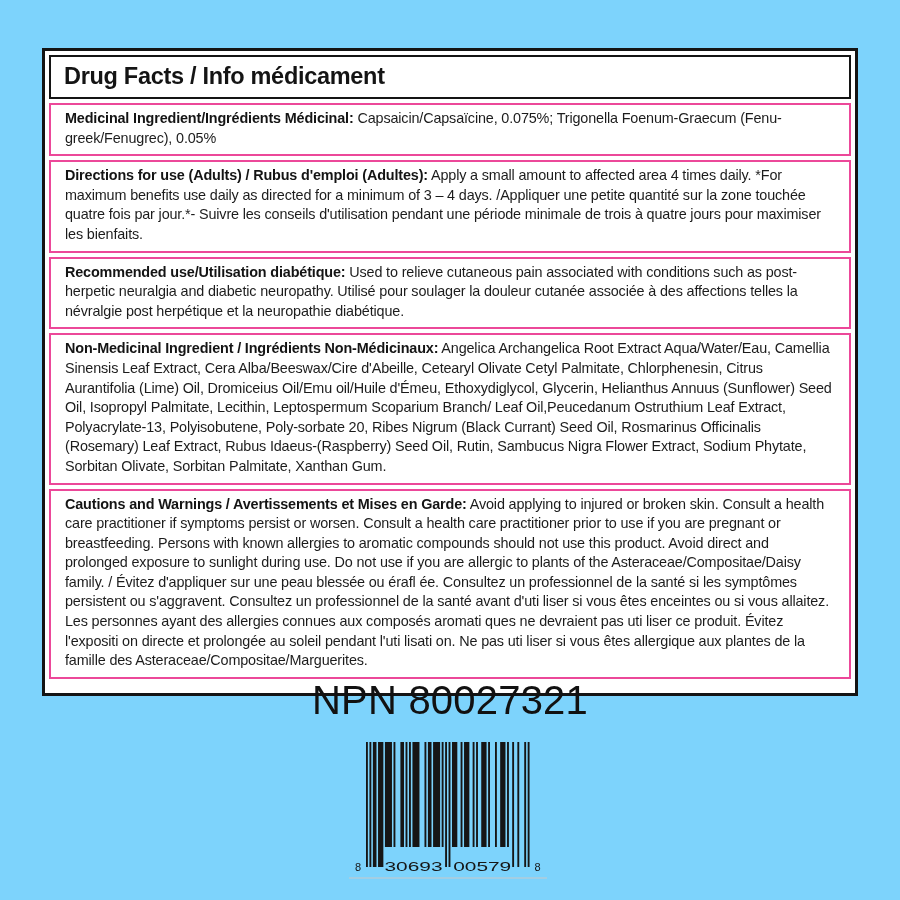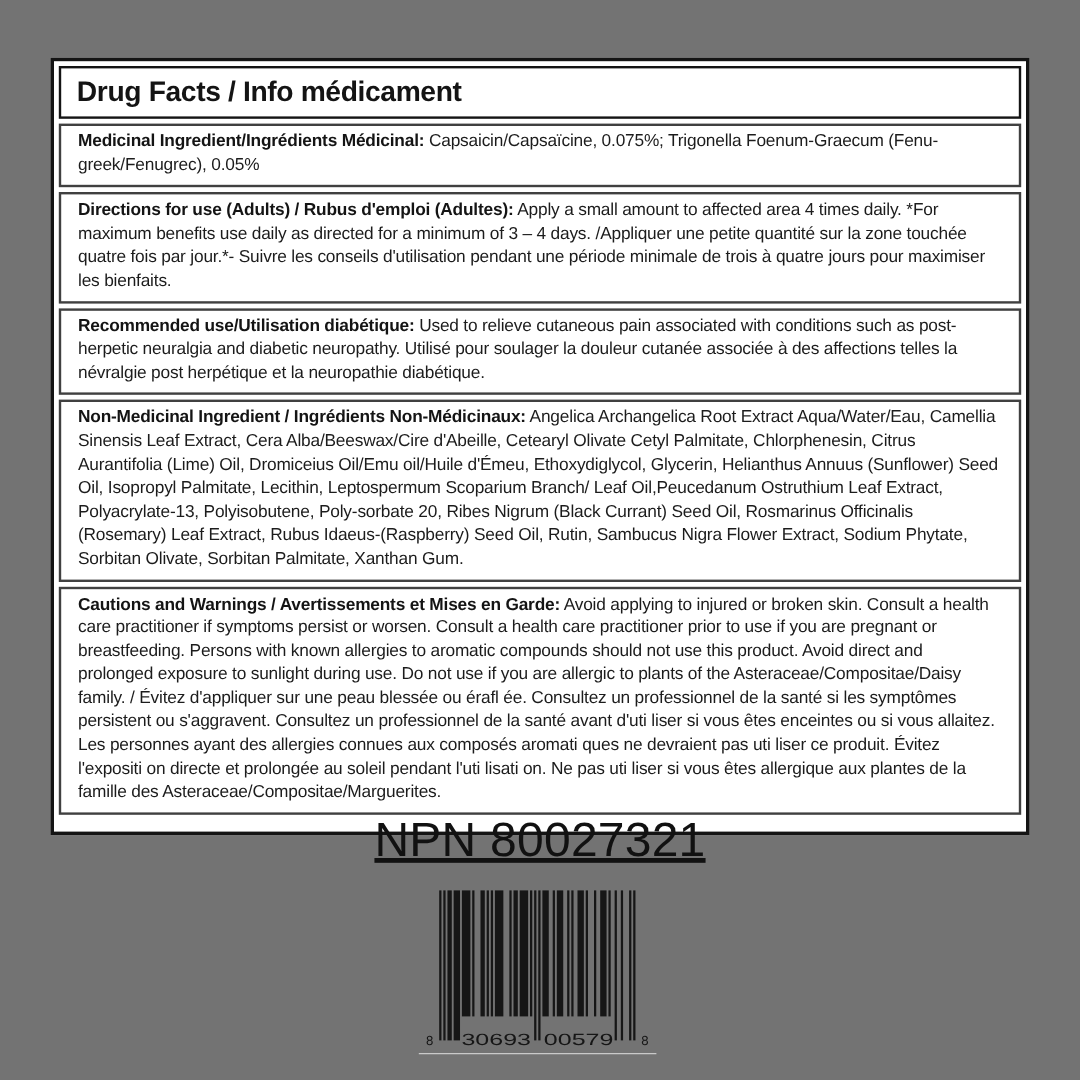--- a/index.html
+++ b/index.html
@@ -1,38 +1,38 @@
 <!DOCTYPE html>
 <html><head>
 <meta charset="utf-8">
 <style>
   html,body{margin:0;padding:0;background:#ffffff;}
   .page{
-    position:relative;width:900px;height:900px;background:#737373;overflow:hidden;
+    position:relative;width:900px;height:900px;background:#7dd3fc;overflow:hidden;
     font-family:"Liberation Sans",sans-serif;color:#1a1a1a;
   }
   .facts-box{
     position:absolute;left:42px;top:48px;width:816px;box-sizing:border-box;
     border:3px solid #141414;padding:4px;background:#ffffff;
   }
   .title-box{
     border:2px solid #141414;margin-bottom:4px;padding:6px 13px 8px;
   }
   .title-box h1{
     margin:0;font-size:23.5px;line-height:26px;font-weight:bold;letter-spacing:-0.3px;color:#141414;
   }
   .sec{
-    border:2px solid #404040;margin-bottom:4px;padding:4px 14px 6px;
+    border:2px solid #ec4899;margin-bottom:4px;padding:4px 14px 6px;
     font-size:14.4px;line-height:19.6px;letter-spacing:-0.15px;text-align:left;color:#1c1c1c;
   }
   .sec:last-child{margin-bottom:10px;}
   .sec b{color:#141414;}
   .npn{
     position:absolute;left:0;top:677px;width:900px;text-align:center;
-    font-size:40px;line-height:46px;font-weight:400;color:#111111;letter-spacing:0.2px;text-decoration:underline;
+    font-size:40px;line-height:46px;font-weight:400;color:#111111;letter-spacing:0.2px;
   }
   .barcode{
     position:absolute;left:348px;top:740px;width:200px;height:140px;
   }
   .barcode text{font-family:"Liberation Sans",sans-serif;fill:#161616;}
 </style>
 </head>
 <body>
 
 <div class="page">

